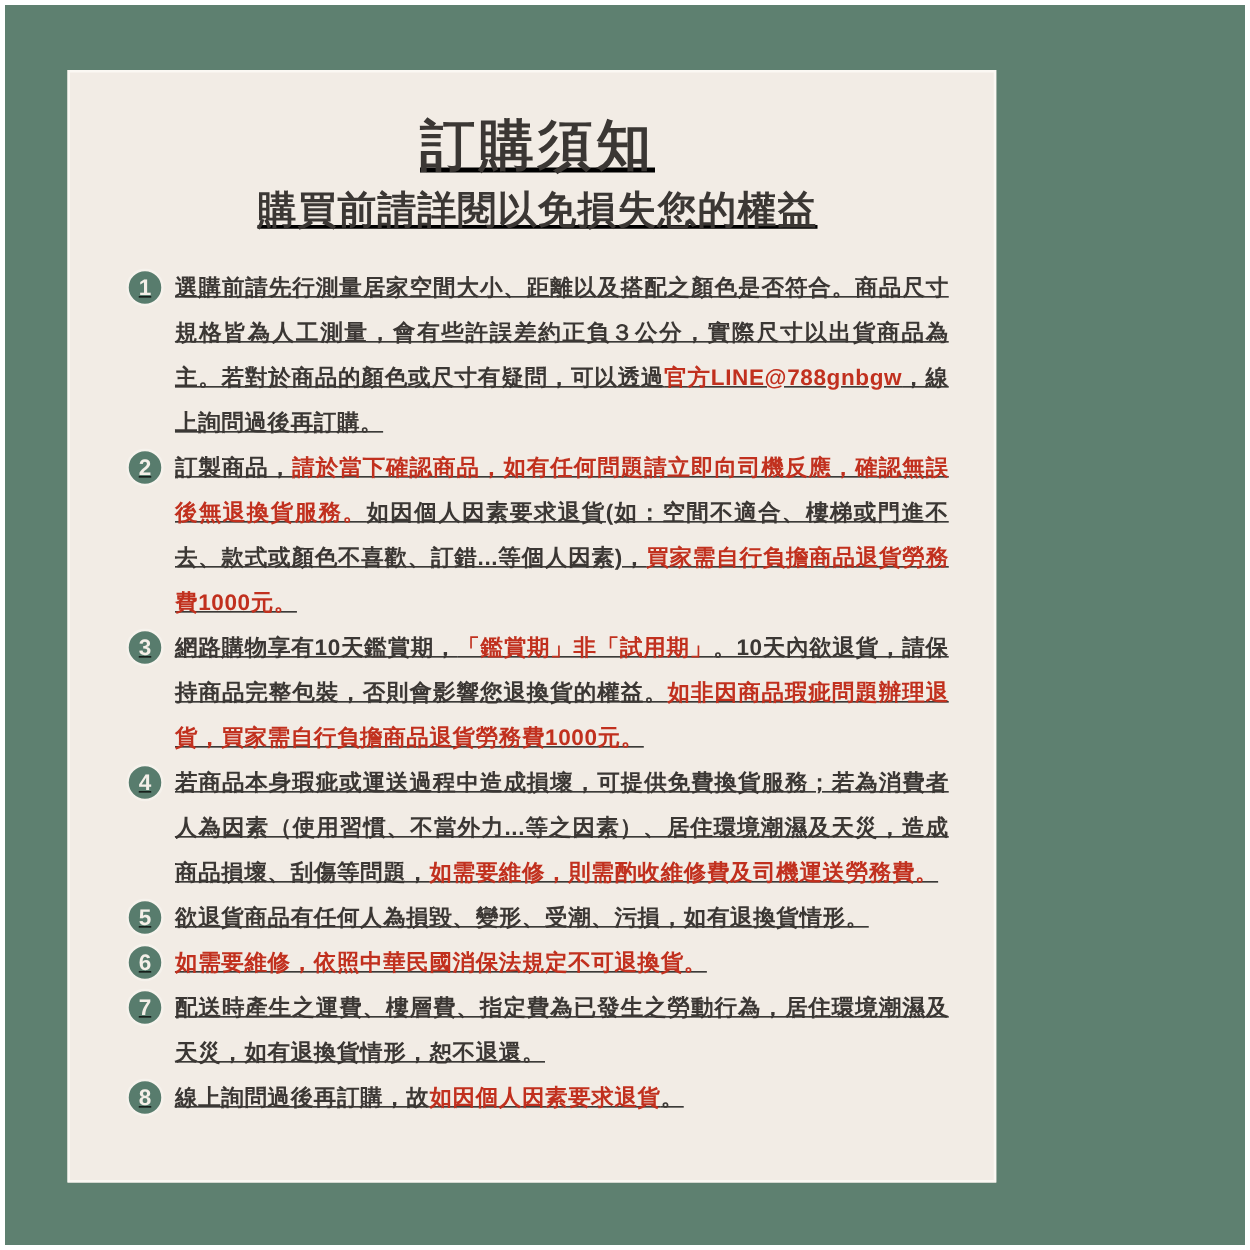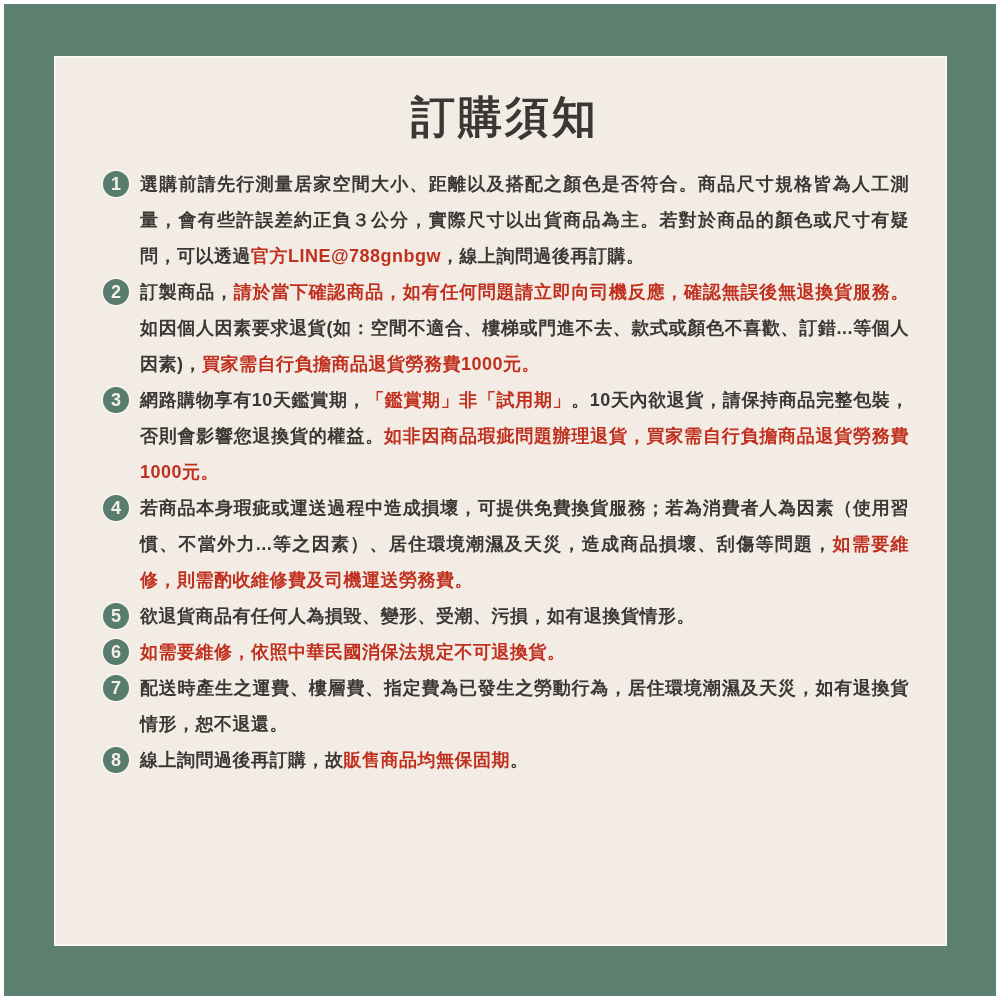--- a/index.html
+++ b/index.html
@@ -7,25 +7,26 @@
     width:1000px;height:1000px;position:relative;
     background:#ffffff;
     font-family:"Liberation Sans","DejaVu Sans",sans-serif;
     overflow:hidden;
   }
   .frame{
     position:absolute;left:4px;top:4px;right:4px;bottom:4px;
     background:#5e8070;
   }
   .card{
-    position:absolute;left:50px;top:52px;width:893px;height:890px;
+    position:absolute;left:50px;top:52px;width:743px;height:890px;
     box-sizing:border-box;
     background:#f2ece5;
     border:2px solid #fbf8f3;
     padding:34px 36px 0 45px;
+    text-decoration:underline;
   }
   .title{
     margin:0;text-align:center;
     font-size:44px;line-height:50px;font-weight:bold;
     color:#3b3734;letter-spacing:3px;
   }
   .subtitle{
     margin:6px 0 0 0;text-align:center;
     font-size:31px;line-height:40px;font-weight:bold;
     color:#3b3734;letter-spacing:1px;
@@ -56,20 +57,21 @@
   }
   .seg-dark{color:#3b3734;}
   .seg-red{color:#c1301e;}
 </style>
 </head>
 <body>
 
 <div class="frame">
   <div class="card">
     <h1 class="title">訂購須知</h1>
+    <h2 class="subtitle">購買前請詳閱以免損失您的權益</h2>
     <div class="notice-list" id="notice-list">
         <div class="item">
           <span class="badge">
             <span>1</span>
           </span>
           <p class="item-text"><span class="seg-dark">選購前請先行測量居家空間大小、距離以及搭配之顏色是否符合。商品尺寸規格皆為人工測量，會有些許誤差約正負３公分，實際尺寸以出貨商品為主。若對於商品的顏色或尺寸有疑問，可以透過</span><span class="seg-red">官方LINE@788gnbgw</span><span class="seg-dark">，線上詢問過後再訂購。</span></p>
         </div>
         <div class="item">
           <span class="badge">
             <span>2</span>
@@ -103,17 +105,17 @@
         <div class="item">
           <span class="badge">
             <span>7</span>
           </span>
           <p class="item-text"><span class="seg-dark">配送時產生之運費、樓層費、指定費為已發生之勞動行為，居住環境潮濕及天災，如有退換貨情形，恕不退還。</span></p>
         </div>
         <div class="item">
           <span class="badge">
             <span>8</span>
           </span>
-          <p class="item-text"><span class="seg-dark">線上詢問過後再訂購，故</span><span class="seg-red">販售商品均無保固期</span><span class="seg-dark">。</span></p>
+          <p class="item-text"><span class="seg-dark">線上詢問過後再訂購，故</span><span class="seg-red">如因個人因素要求退貨</span><span class="seg-dark">。</span></p>
         </div>
       </div>
   </div>
 </div>
 
 </body></html>

